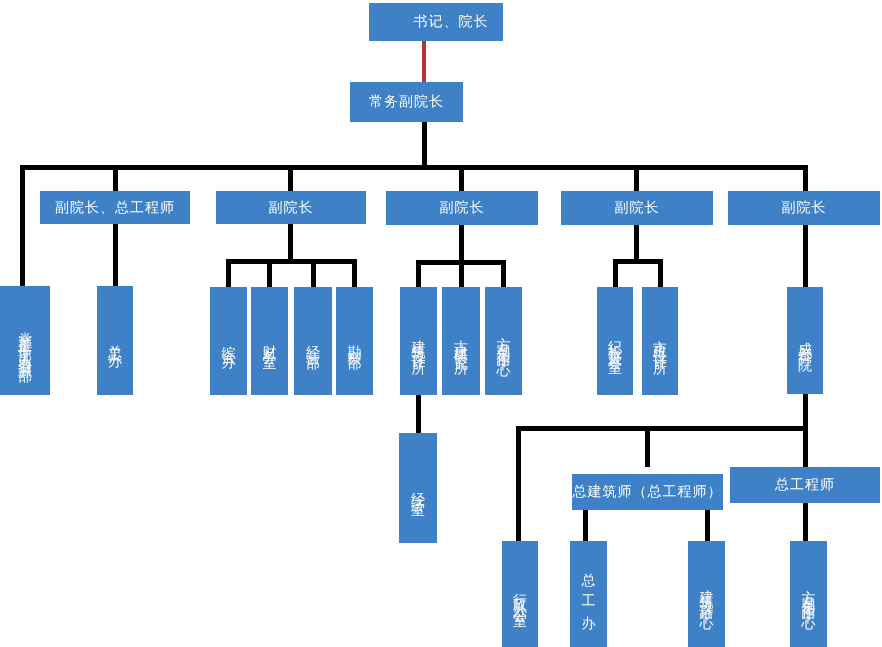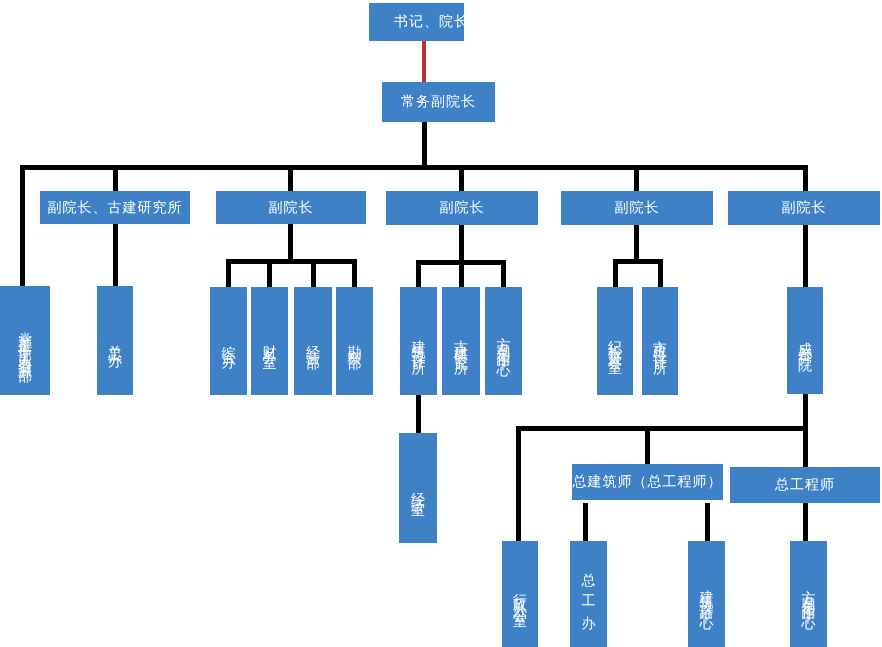--- a/index.html
+++ b/index.html
@@ -88,29 +88,29 @@
 
   <div class="line" style="left:803px; top:394px; width:5px; height:73px;"></div>
   <div class="line" style="left:516px; top:426px; width:292px; height:5px;"></div>
   <div class="line" style="left:516px; top:426px; width:5px; height:115px;"></div>
   <div class="line" style="left:645px; top:426px; width:5px; height:41px;"></div>
 
   <div class="line" style="left:583px; top:503px; width:5px; height:38px;"></div>
   <div class="line" style="left:705px; top:503px; width:5px; height:38px;"></div>
   <div class="line" style="left:803px; top:503px; width:5px; height:38px;"></div>
 
-  <div class="node hnode" style="left:369px; top:3px; width:95px; height:38px;padding-left:30px;">
+  <div class="node hnode" style="left:369px; top:3px; width:134px; height:38px;padding-left:30px;">
     <span>书记、院长</span>
   </div>
-  <div class="node hnode" style="left:382px; top:82px; width:113px; height:40px;">
+  <div class="node hnode" style="left:350px; top:82px; width:113px; height:40px;">
     <span>常务副院长</span>
   </div>
 
   <div class="node hnode" style="left:40px; top:191px; width:150px; height:33px;">
-    <span>副院长、古建研究所</span>
+    <span>副院长、总工程师</span>
   </div>
   <div class="node hnode" style="left:216px; top:191px; width:150px; height:33px;">
     <span>副院长</span>
   </div>
   <div class="node hnode" style="left:386px; top:191px; width:152px; height:34px;">
     <span>副院长</span>
   </div>
   <div class="node hnode" style="left:561px; top:191px; width:152px; height:34px;">
     <span>副院长</span>
   </div>
@@ -157,21 +157,21 @@
   </div>
 
   <div class="node vnode" style="left:787px; top:287px; width:36px; height:107px;">
     <span>成都分院</span>
   </div>
 
   <div class="node vnode" style="left:399px; top:433px; width:38px; height:110px;">
     <span>经济室</span>
   </div>
 
-  <div class="node hnode" style="left:572px; top:464px; width:151px; height:36px;">
+  <div class="node hnode" style="left:572px; top:474px; width:151px; height:36px;">
     <span>总建筑师（总工程师）</span>
   </div>
   <div class="node hnode" style="left:730px; top:467px; width:150px; height:36px;">
     <span>总工程师</span>
   </div>
 
   <div class="node vnode" style="left:502px; top:541px; width:36px; height:106px;">
     <span>行政办公室</span>
   </div>
   <div class="node vnode spread" style="left:570px; top:541px; width:37px; height:106px;">

